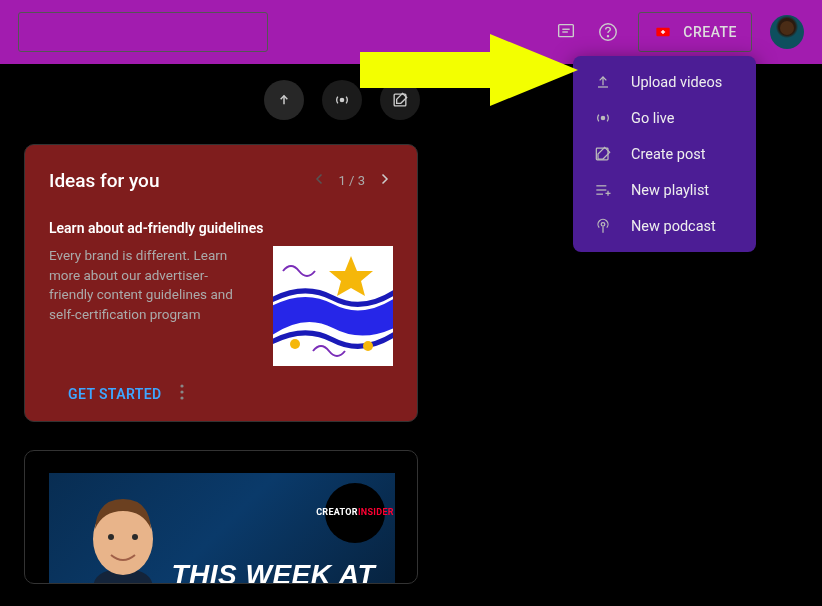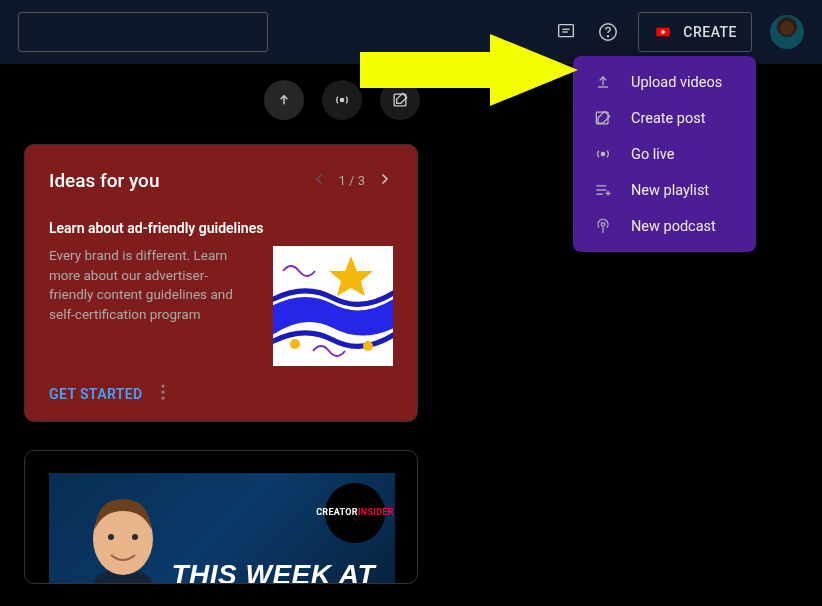--- a/index.html
+++ b/index.html
@@ -7,21 +7,21 @@
     width: 822px;
     height: 606px;
     background: #000;
     font-family: "Roboto", Arial, sans-serif;
     color: #fff;
     overflow: hidden;
     position: relative;
   }
   .topbar {
     height: 64px;
-    background: #0f172a;
+    background: #a21caf;
     display: flex;
     align-items: center;
     padding: 0 18px;
     justify-content: space-between;
   }
   .search-box {
     width: 250px;
     height: 40px;
     background: transparent;
     border: 1px solid #555;
@@ -192,20 +192,21 @@
     display: flex;
     align-items: center;
     gap: 18px;
     margin-top: 18px;
   }
   .get-started {
     color: #3ea6ff;
     font-size: 14px;
     font-weight: 600;
     letter-spacing: 0.4px;
+    margin-left: 19px;
   }
   .kebab {
     color: #888;
   }
 
   
   .insider-card {
     position: absolute;
     top: 450px;
     left: 24px;
@@ -307,35 +308,35 @@
         <path d="M12 16V6"></path>
         <path d="M8 10l4-4 4 4"></path>
         <path d="M6 18h12"></path>
       </svg>
     </div>
     <span>Upload videos</span>
   </div>
   <div class="menu-item">
     <div class="menu-icon">
       <svg viewBox="0 0 24 24" fill="none" stroke="currentColor" stroke-width="1.5">
-        <rect x="4" y="5" width="14" height="14" rx="1"></rect>
-        <path d="M14 4l6 6-8 8H6v-6z"></path>
-      </svg>
-    </div>
-    <span>Create post</span>
-  </div>
-  <div class="menu-item">
-    <div class="menu-icon">
-      <svg viewBox="0 0 24 24" fill="none" stroke="currentColor" stroke-width="1.5">
         <circle cx="12" cy="12" r="2" fill="currentColor"></circle>
         <path d="M7 8a7 7 0 0 0 0 8"></path>
         <path d="M17 8a7 7 0 0 1 0 8"></path>
       </svg>
     </div>
     <span>Go live</span>
+  </div>
+  <div class="menu-item">
+    <div class="menu-icon">
+      <svg viewBox="0 0 24 24" fill="none" stroke="currentColor" stroke-width="1.5">
+        <rect x="4" y="5" width="14" height="14" rx="1"></rect>
+        <path d="M14 4l6 6-8 8H6v-6z"></path>
+      </svg>
+    </div>
+    <span>Create post</span>
   </div>
   <div class="menu-item">
     <div class="menu-icon">
       <svg viewBox="0 0 24 24" fill="none" stroke="currentColor" stroke-width="1.5">
         <line x1="4" y1="7" x2="16" y2="7"></line>
         <line x1="4" y1="12" x2="16" y2="12"></line>
         <line x1="4" y1="17" x2="12" y2="17"></line>
         <line x1="18" y1="13" x2="18" y2="19"></line>
         <line x1="15" y1="16" x2="21" y2="16"></line>
       </svg>

